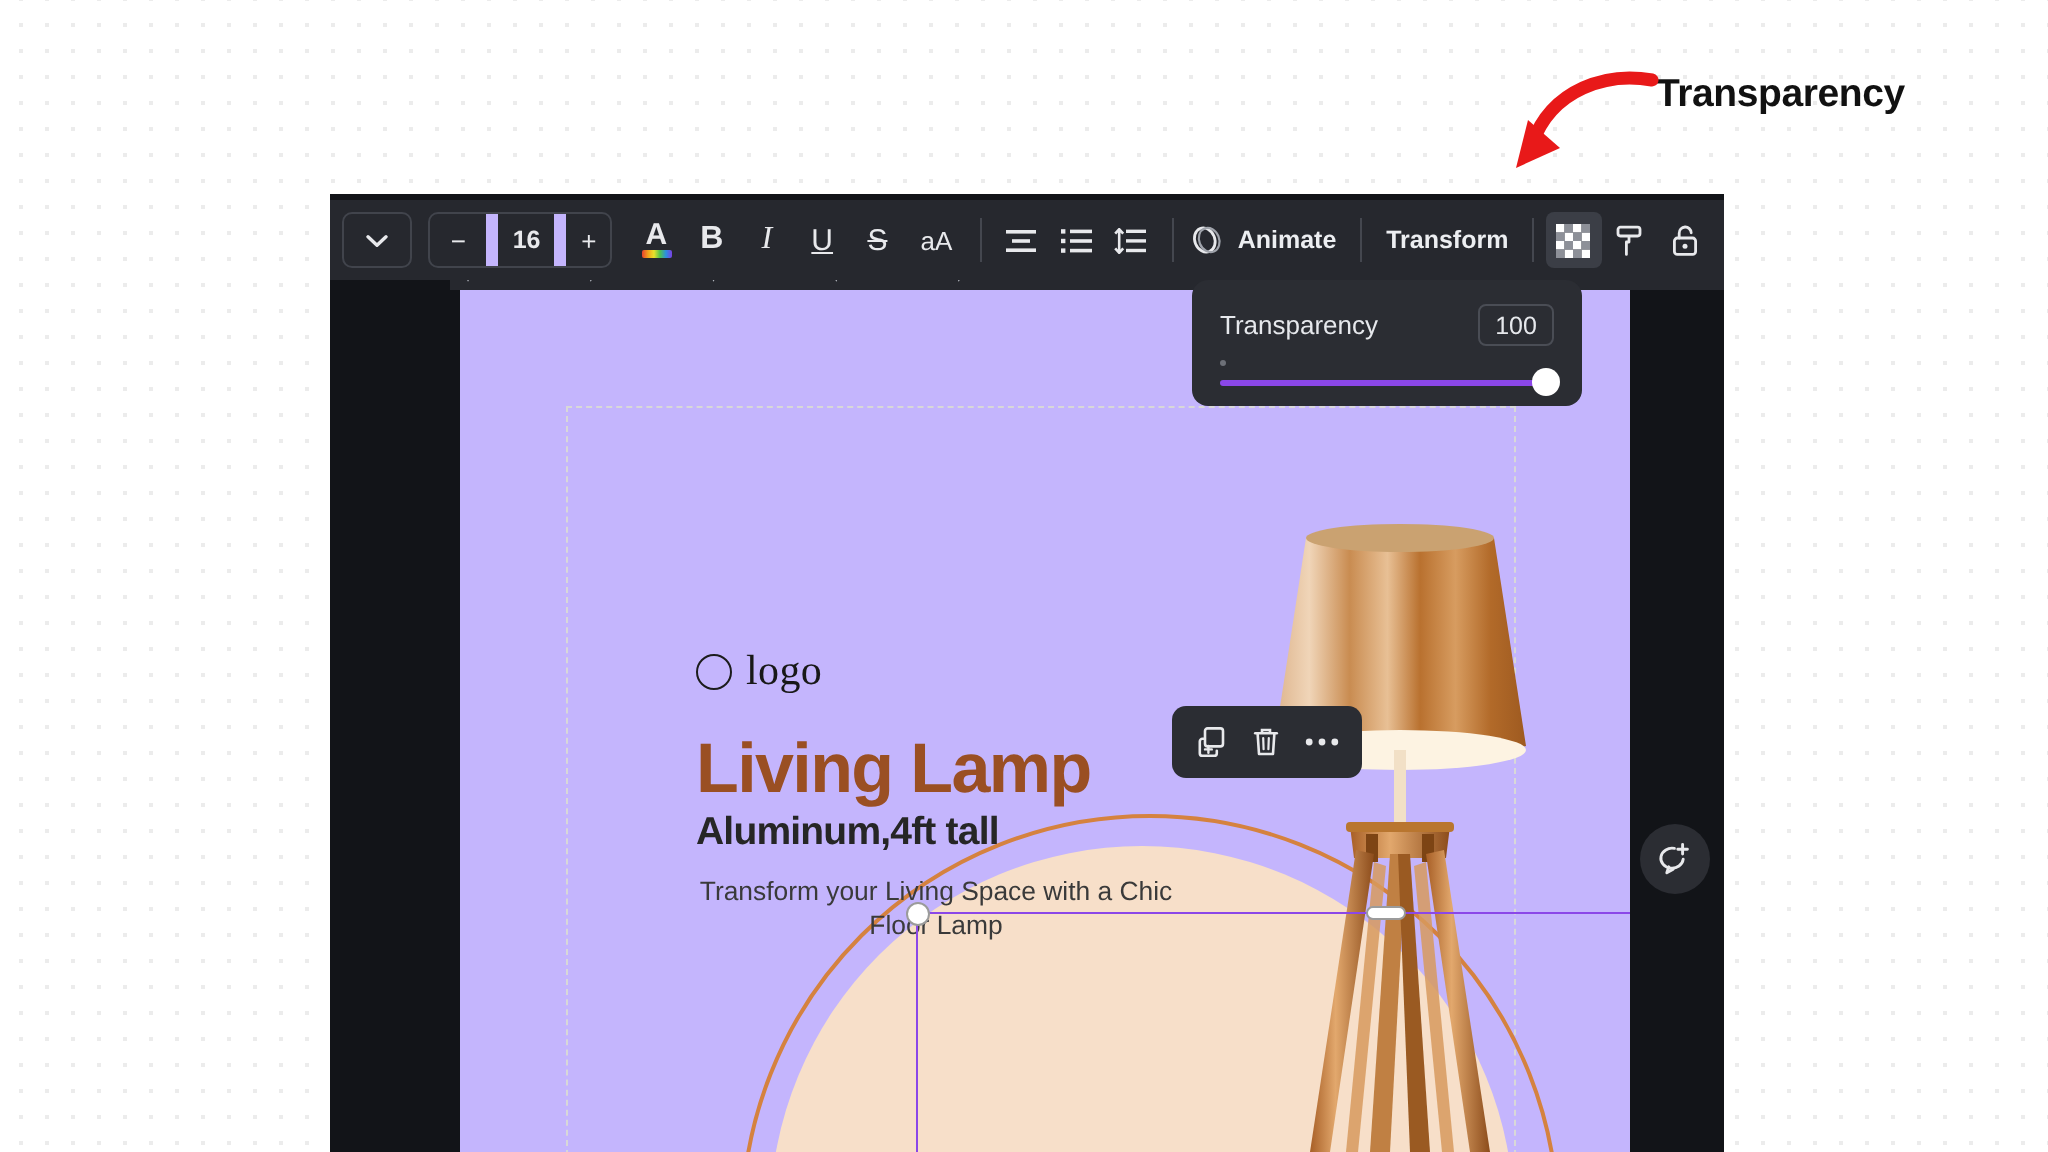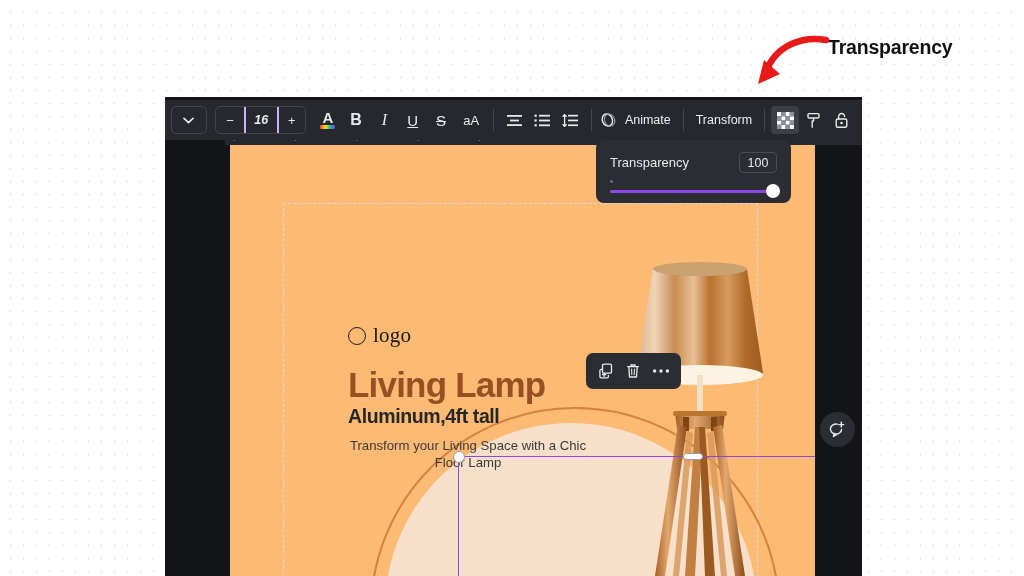--- a/index.html
+++ b/index.html
@@ -46,30 +46,30 @@
     display: flex; align-items: center; justify-content: center;
     color: #e8e9ec; border-radius: 4px;
     font-size: 13px; cursor: pointer;
   }
   .tb-group {
     display: flex; align-items: center;
     border: 1px solid #41444c; border-radius: 5px;
     height: 28px; overflow: hidden;
   }
   .tb-group .tb-btn { border-radius: 0; }
-  .tb-group .tb-btn + .tb-btn { border-left: 2px solid #c4b5fd; font-style: italic; }
+  .tb-group .tb-btn + .tb-btn { border-left: 6px solid #c4b5fd; }
   #font-size-value {
     width: 32px; text-align: center;
     color: #e8e9ec; font-size: 12.5px; font-weight: bold;
   }
   .tb-sep {
     width: 1px; height: 22px; background: #44474f; margin: 0 6px;
   }
   .tb-label {
-    color: #eceef1; font-size: 12.5px; font-weight: normal;
+    color: #eceef1; font-size: 12.5px; font-weight: bold;
     padding: 0 6px; white-space: nowrap; text-align: center;
   }
   .tb-icon-btn {
     width: 30px; height: 28px;
     display: flex; align-items: center; justify-content: center;
     border-radius: 4px; cursor: pointer;
   }
   .tb-icon-btn.active { background: #3b3e46; }
 
   .glyph { color: #e8e9ec; font-size: 15px; line-height: 1; }
@@ -102,21 +102,21 @@
 
   
   #canvas-area {
     position: absolute; left: 0; top: 48px;
     width: 697px; height: 431px;
     background: #121418; overflow: hidden;
   }
   #page {
     position: absolute; left: 65px; top: 0px;
     width: 585px; height: 431px;
-    background: #fdba74; overflow: hidden;
+    background: #c4b5fd; overflow: hidden;
   }
   #page-guides {
     position: absolute; left: 53px; top: 58px;
     width: 475px; height: 380px;
     border-top: 1px dashed #d8d8d8;
     border-left: 1px dashed #d8d8d8;
     border-right: 1px dashed #d8d8d8;
   }
 
   

